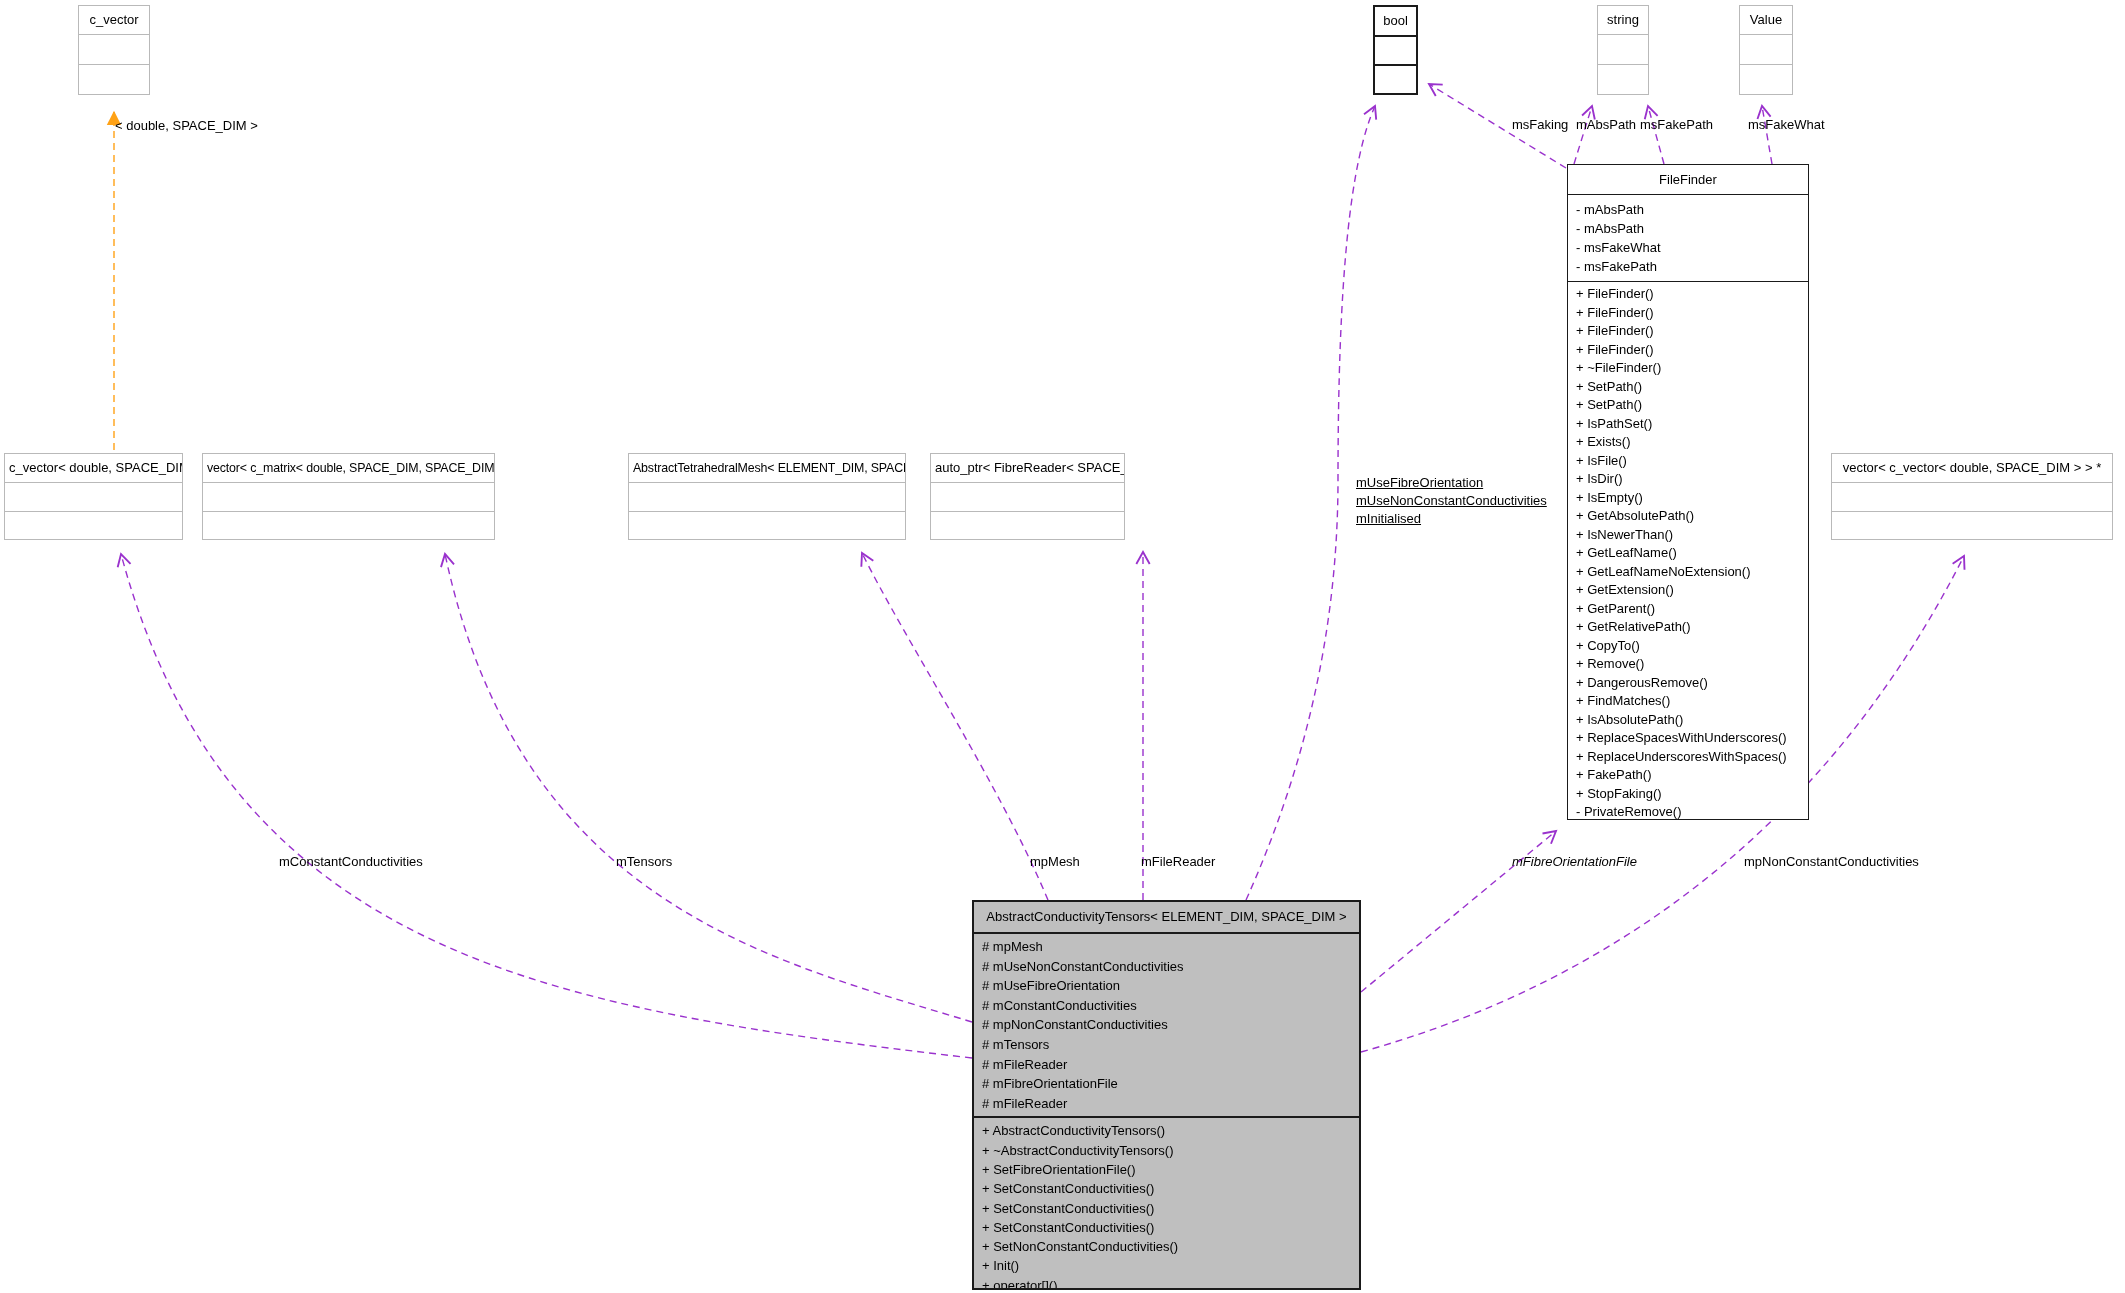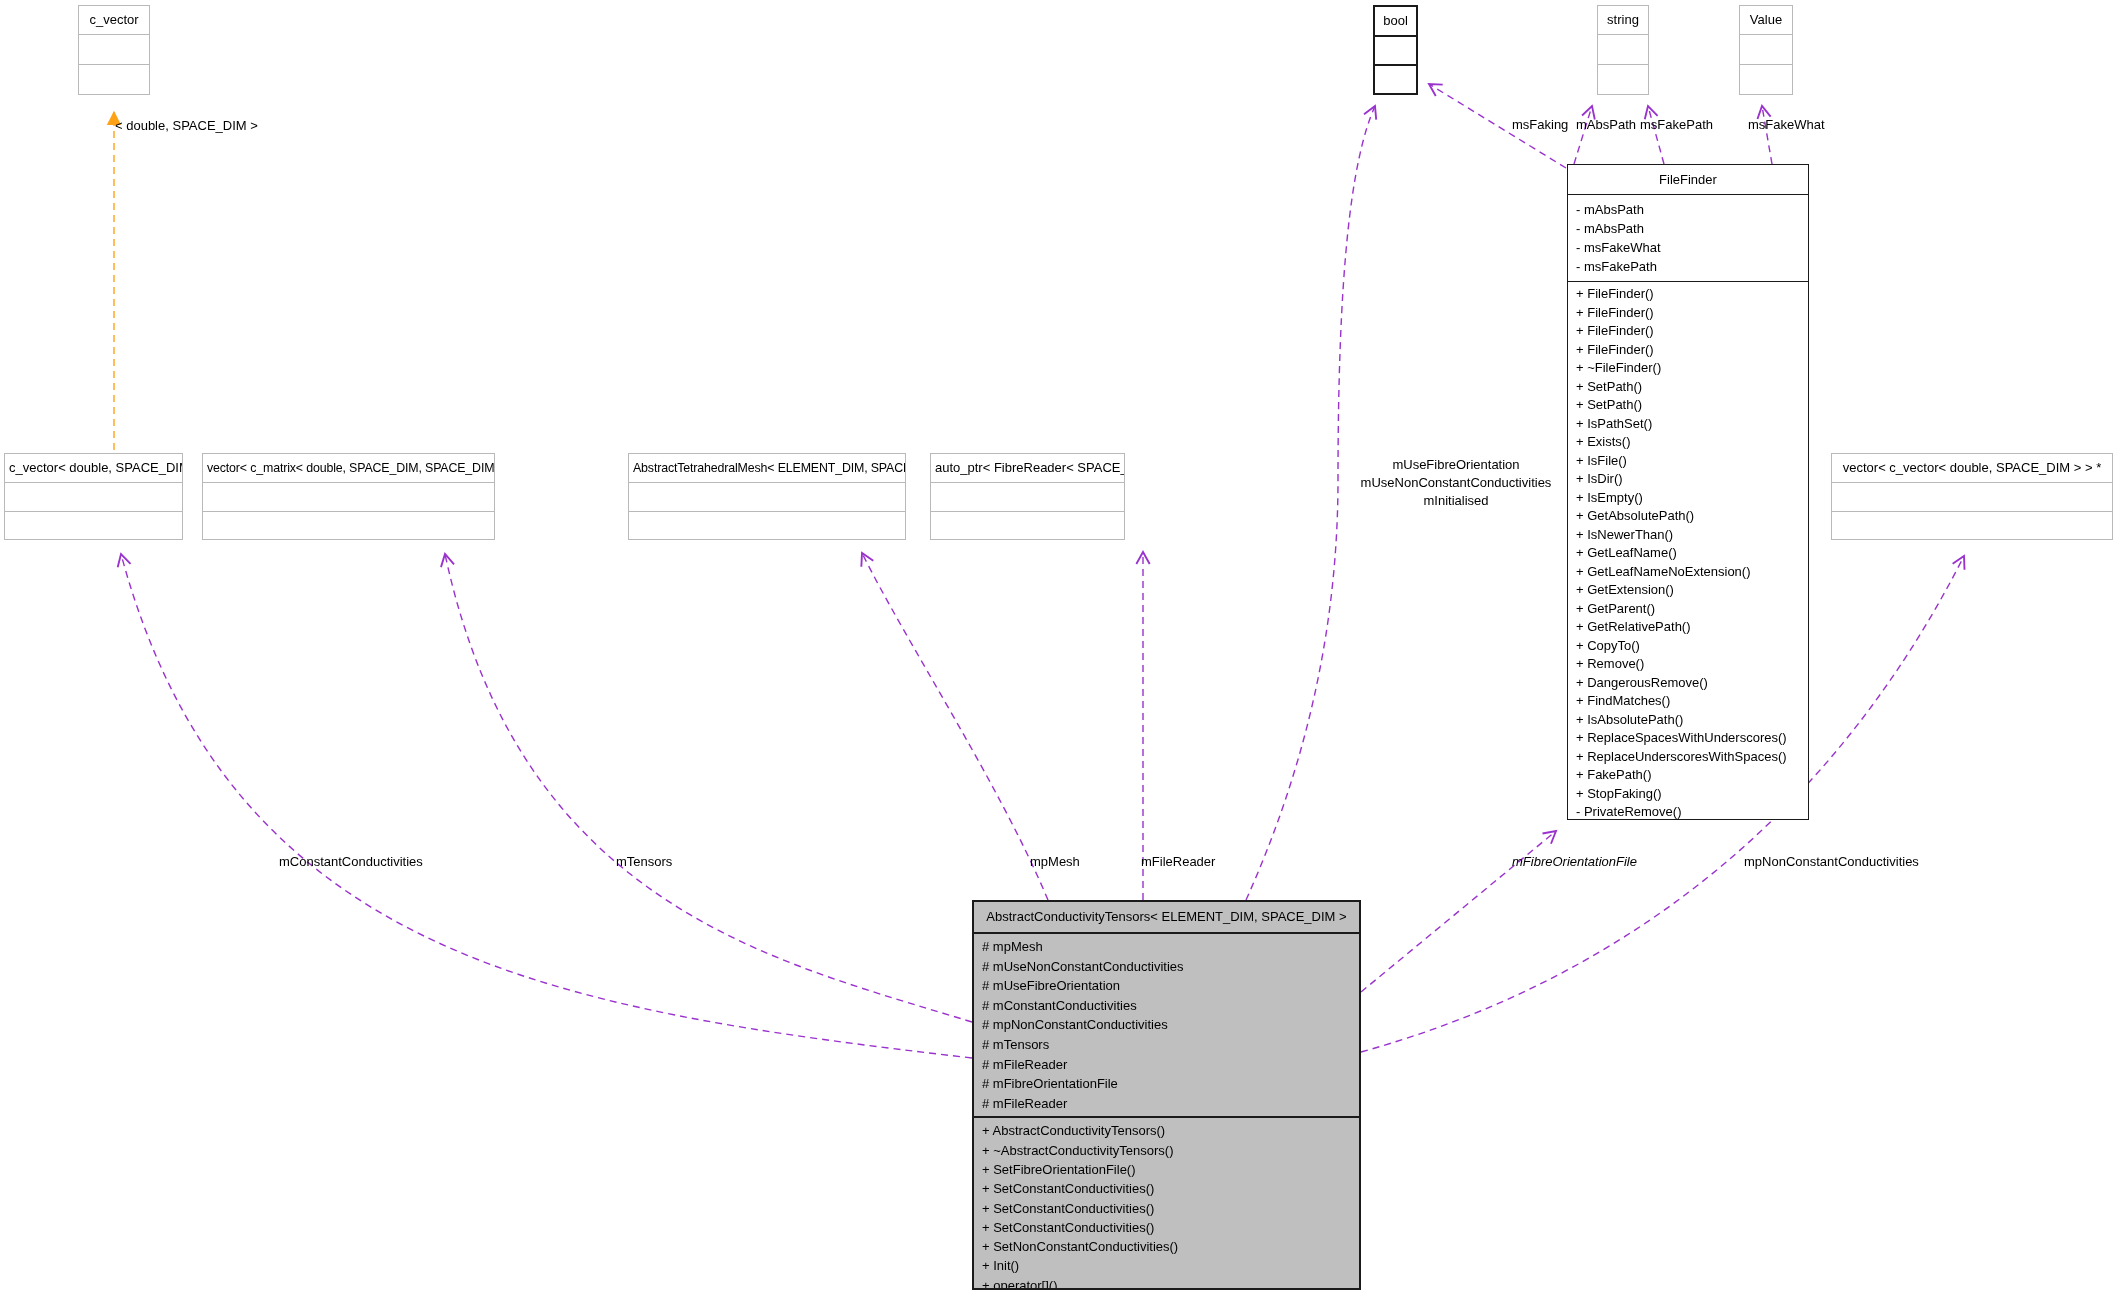--- a/index.html
+++ b/index.html
@@ -217,19 +217,19 @@
   <span class="elabel" style="left:1640px;top:117px;">msFakePath</span>
   <span class="elabel" style="left:1748px;top:117px;">msFakeWhat</span>
 
   <span class="elabel" style="left:279px;top:854px;">mConstantConductivities</span>
   <span class="elabel" style="left:616px;top:854px;">mTensors</span>
   <span class="elabel" style="left:1030px;top:854px;">mpMesh</span>
   <span class="elabel" style="left:1141px;top:854px;">mFileReader</span>
   <span class="elabel" style="left:1512px;top:854px;font-style:italic;">mFibreOrientationFile</span>
   <span class="elabel" style="left:1744px;top:854px;text-align:right;">mpNonConstantConductivities</span>
 
-  <div class="elabel multi" style="left:1356px;top:456px;width:200px;text-align:center;">
+  <div class="elabel multi" style="left:1356px;top:474px;width:200px;text-align:left;text-decoration:underline;">
     <div>mUseFibreOrientation</div>
     <div>mUseNonConstantConductivities</div>
     <div>mInitialised</div>
   </div>
 
 </div>
 
 </body></html>

